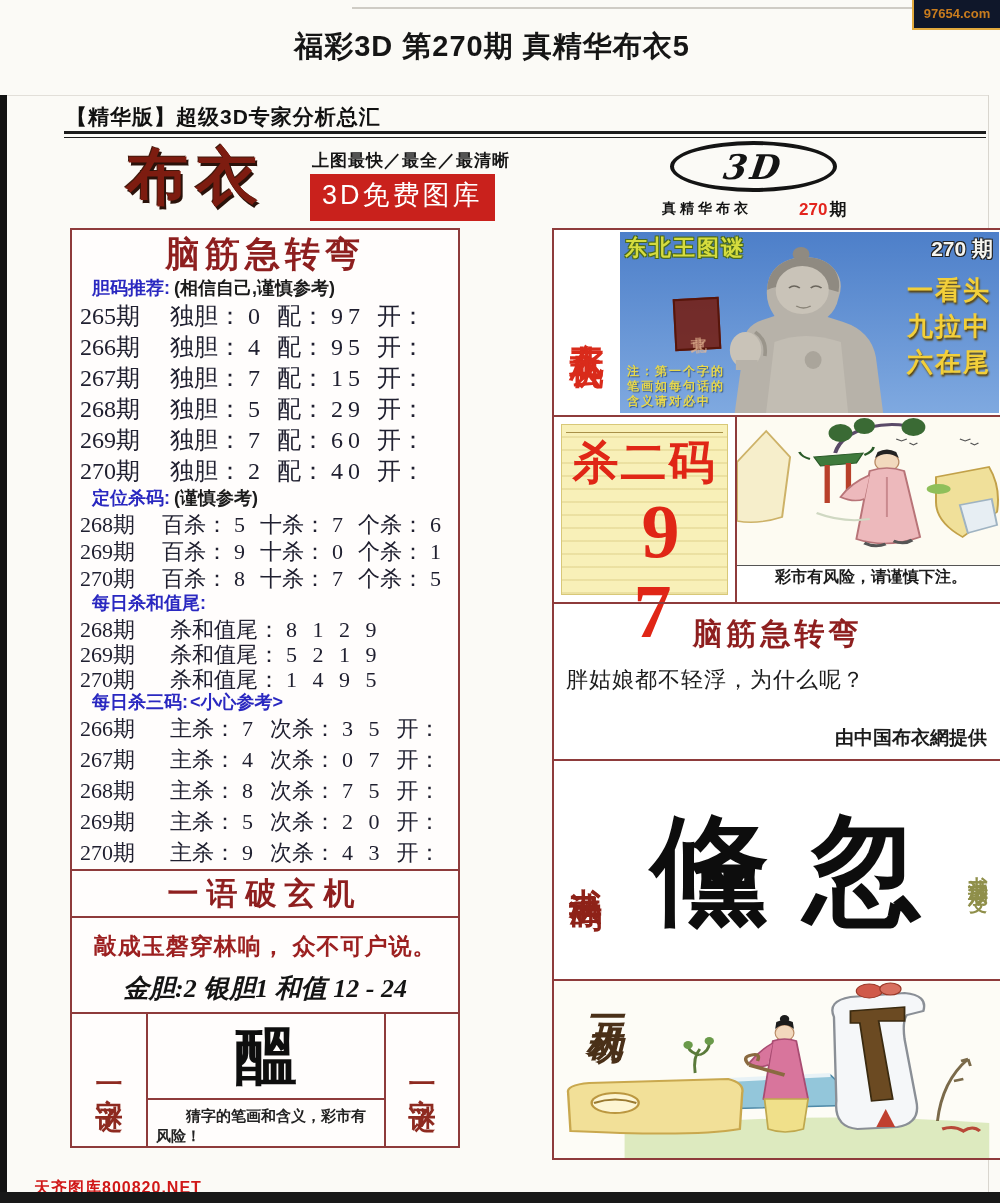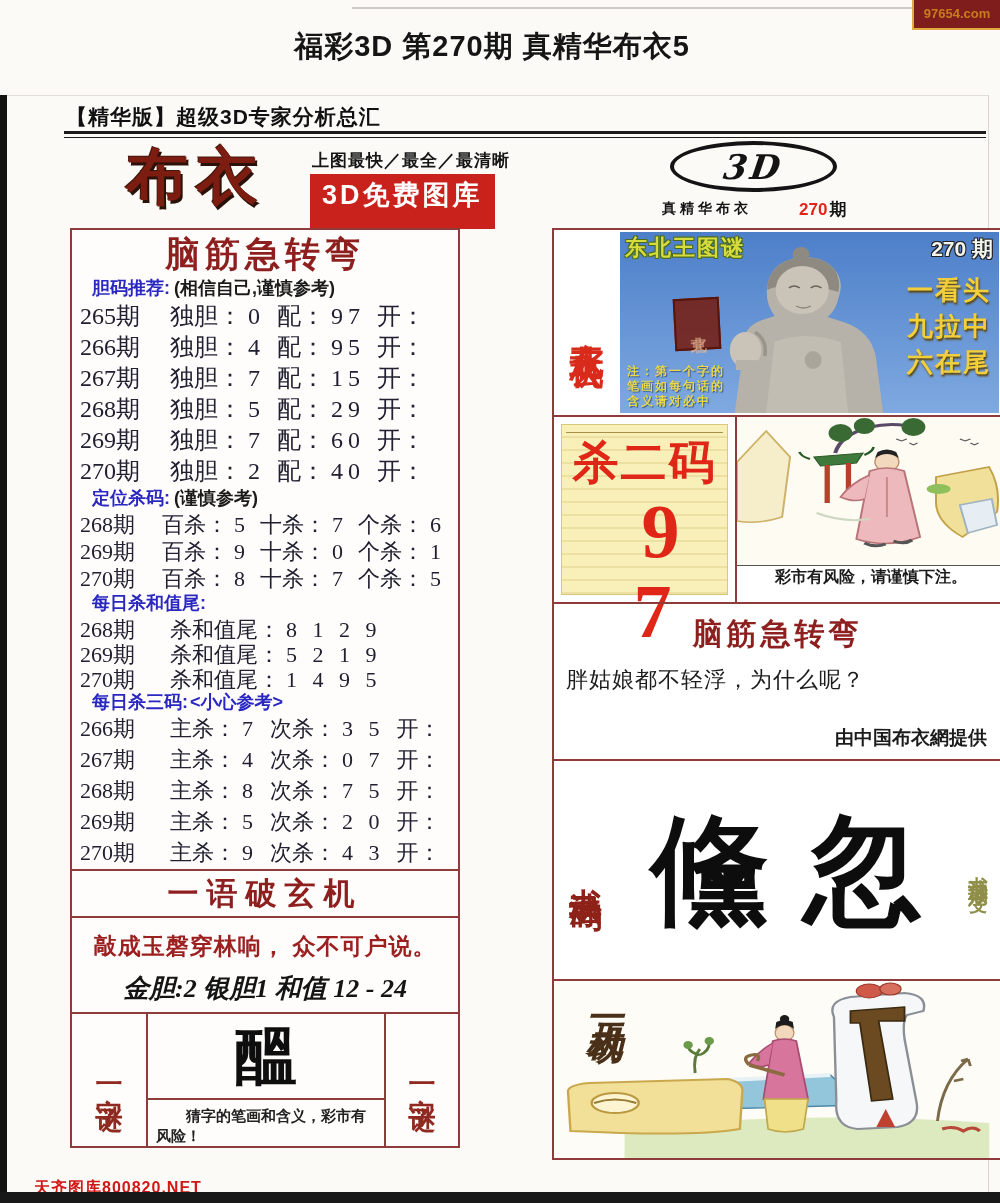--- a/index.html
+++ b/index.html
@@ -6,42 +6,42 @@
   body { background:#e9e7e2; font-family:"Liberation Serif", serif; }
   #page { position:relative; width:1000px; height:1203px; background:#fbfaf6; overflow:hidden; margin:0 auto; }
 
   
   .left-strip { position:absolute; left:0; top:95px; width:7px; height:1108px; background:#131313; }
   .bottom-bar { position:absolute; left:0; top:1192px; width:1000px; height:11px; background:#181818; }
   .top-line   { position:absolute; left:352px; top:7px; width:648px; height:2px; background:#cfccc5; }
   .content-top-line { position:absolute; left:7px; top:95px; width:982px; height:1px; background:#e2dfd9; }
   .right-edge { position:absolute; left:988px; top:95px; width:1px; height:1097px; background:#d9d6cf; }
 
-  .badge { position:absolute; right:0; top:0; width:88px; height:30px; background:#7f1d1d;
+  .badge { position:absolute; right:0; top:0; width:88px; height:30px; background:#0f172a;
            border-left:2px solid #e2aa3e; border-bottom:2px solid #e2aa3e;
            color:#c87c1e; font-family:"Liberation Sans",sans-serif; font-weight:bold; font-size:13px;
            text-align:center; line-height:28px; }
 
   .main-title { position:absolute; left:0; top:27px; width:984px; text-align:center;
                 font-family:"Liberation Sans",sans-serif; font-weight:bold; font-size:29px; color:#151515; letter-spacing:1px; }
 
   .subtitle { position:absolute; left:66px; top:103px; font-family:"Liberation Sans",sans-serif;
               font-weight:bold; font-size:21px; color:#111; letter-spacing:1px; }
   .rule-a { position:absolute; left:64px; top:131px; width:922px; height:3px; background:#1c1c1c; }
   .rule-b { position:absolute; left:64px; top:137px; width:922px; height:1px; background:#1c1c1c; }
 
   
   .brand { position:absolute; left:126px; top:144px; font-family:"DejaVu Serif",serif; font-weight:bold;
            font-size:62px; line-height:66px; color:#7d1c10; letter-spacing:8px;
            text-shadow:2px 3px 0 #2a120a, -1px -1px 0 #431a0e; }
   .tagline { position:absolute; left:312px; top:149px; font-family:"Liberation Sans",sans-serif;
              font-weight:bold; font-size:17px; color:#161616; letter-spacing:1px; }
   .banner-red { position:absolute; left:310px; top:174px; background:#c9211c; color:#fff;
-                font-family:"Liberation Sans",sans-serif; font-weight:bold; font-size:27px;
-                padding:3px 12px 16px; letter-spacing:3px; }
+                font-family:"Liberation Sans",sans-serif; font-weight:normal; font-size:27px;
+                padding:3px 12px 8px; letter-spacing:3px; }
   .logo-ellipse { position:absolute; left:670px; top:141px; width:167px; height:51px;
                   border:4px solid #141414; border-radius:50%; display:flex; align-items:center; justify-content:center; background:#fbfaf6; }
   .logo-text { font-family:"DejaVu Serif",serif; font-weight:bold; font-style:italic; font-size:34px;
                color:#141414; transform:skewX(-8deg); letter-spacing:3px; }
   .series-label { position:absolute; left:662px; top:200px; font-family:"Liberation Sans",sans-serif;
                   font-weight:bold; font-size:14px; color:#141414; letter-spacing:4px; }
   .issue-wrap { position:absolute; left:799px; top:198px; font-family:"Liberation Sans",sans-serif;
                 font-weight:bold; font-size:17px; }
   .issue-wrap .no { color:#e3241d; }
   .issue-wrap .unit { color:#141414; margin-left:2px; }

